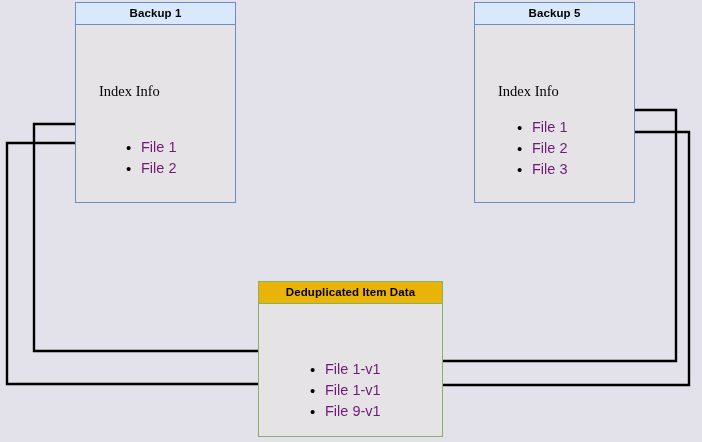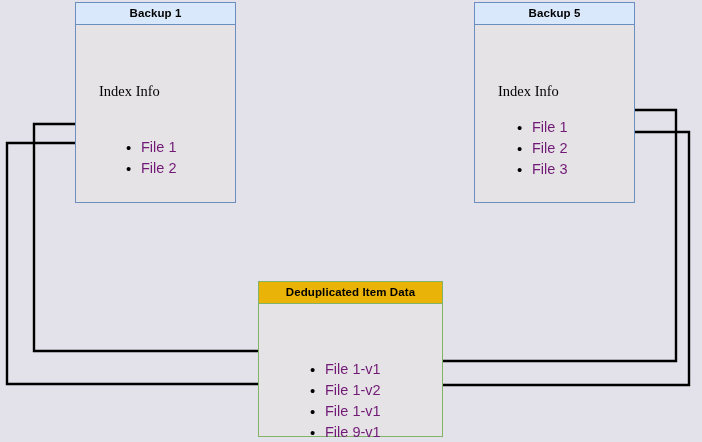--- a/index.html
+++ b/index.html
@@ -140,20 +140,19 @@
         <li>File 3</li>
       </ul>
     </div>
   </div>
 
   <div class="node green" id="dd">
     <div class="node-header">Deduplicated Item Data</div>
     <div class="node-body">
       <ul class="file-list">
         <li>File 1-v1</li>
-        <li>File 1-v2</li>
         <li>File 1-v1</li>
         <li>File 9-v1</li>
       </ul>
     </div>
   </div>
 
 </div>
 
 </body></html>

